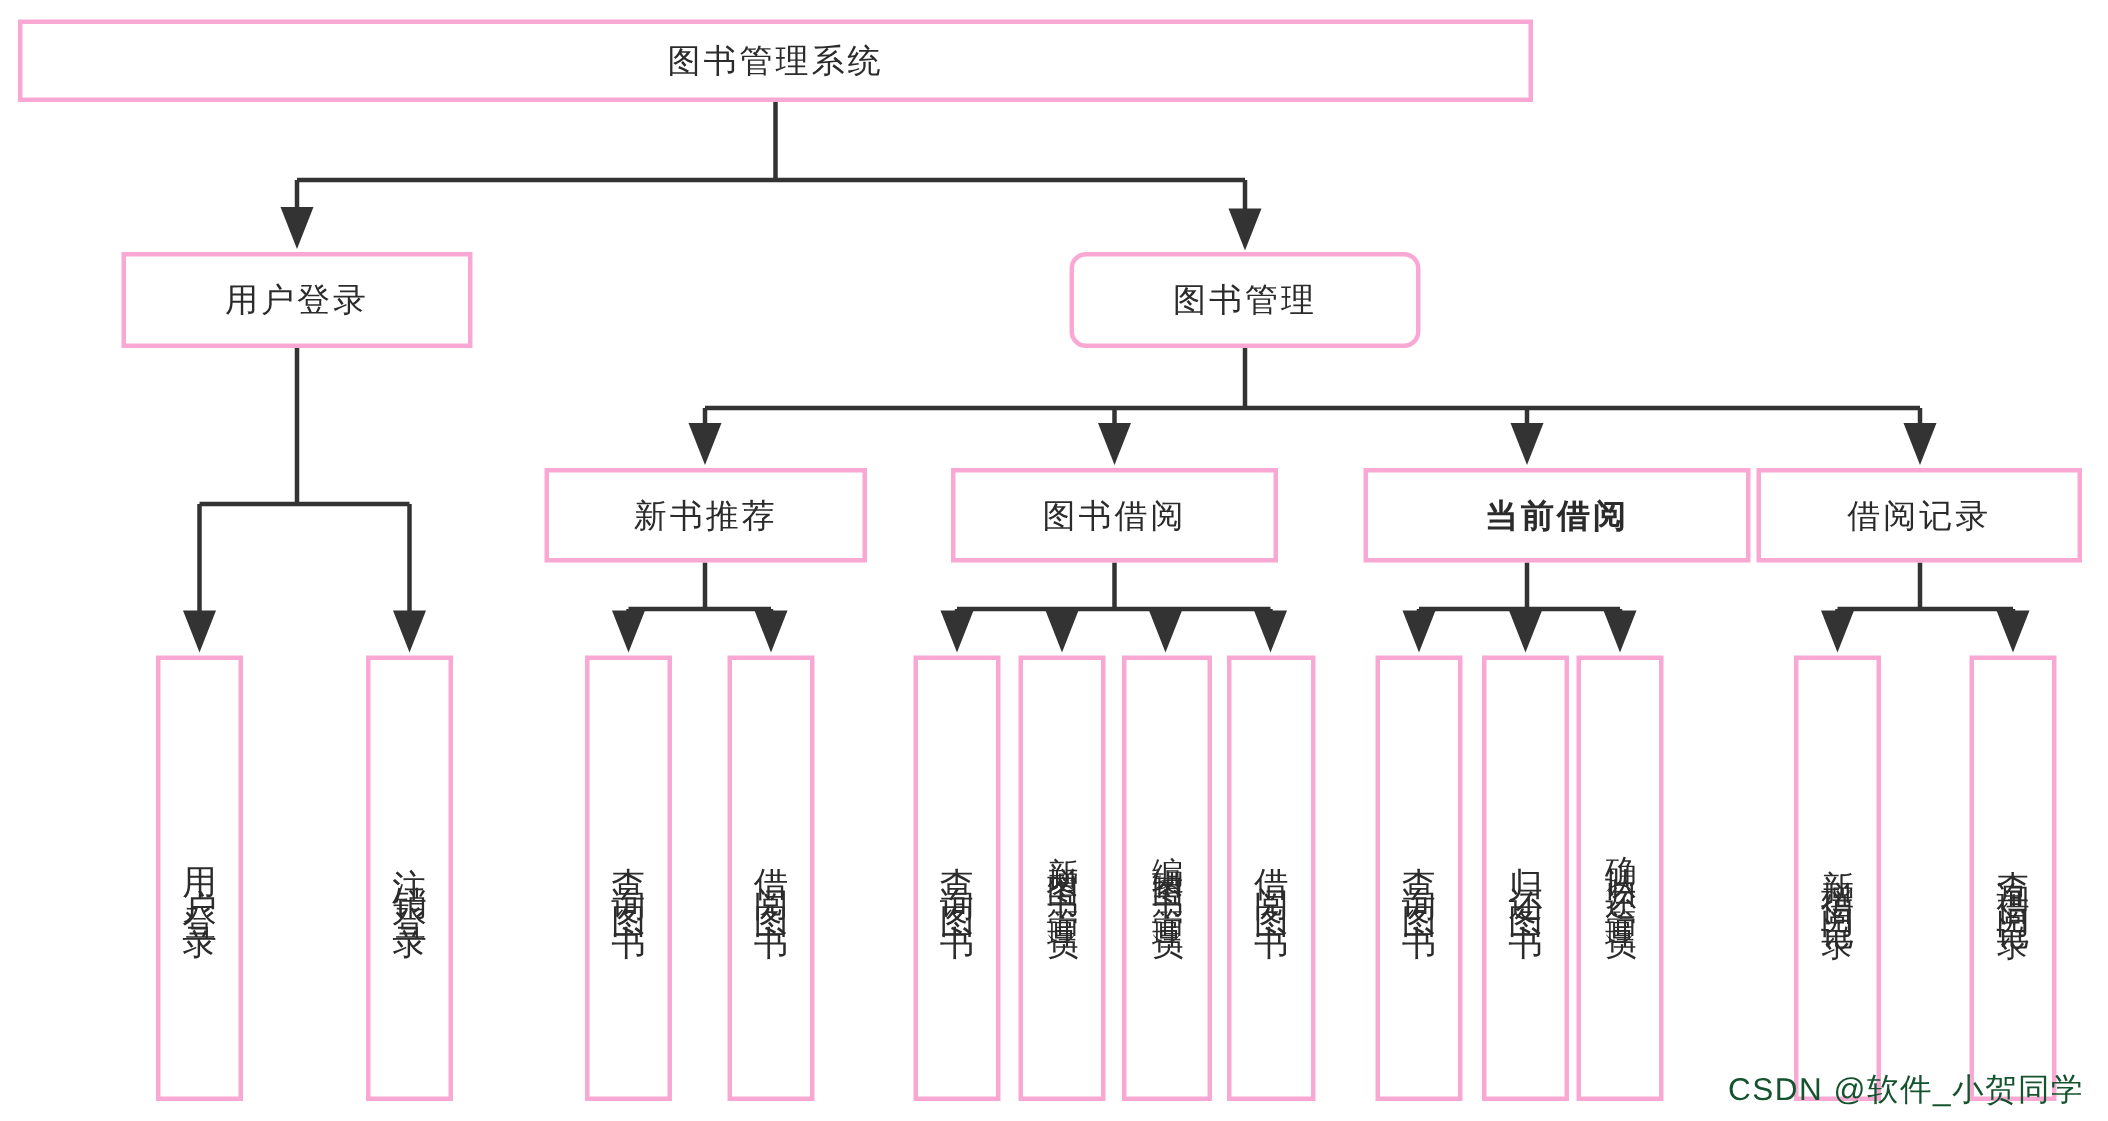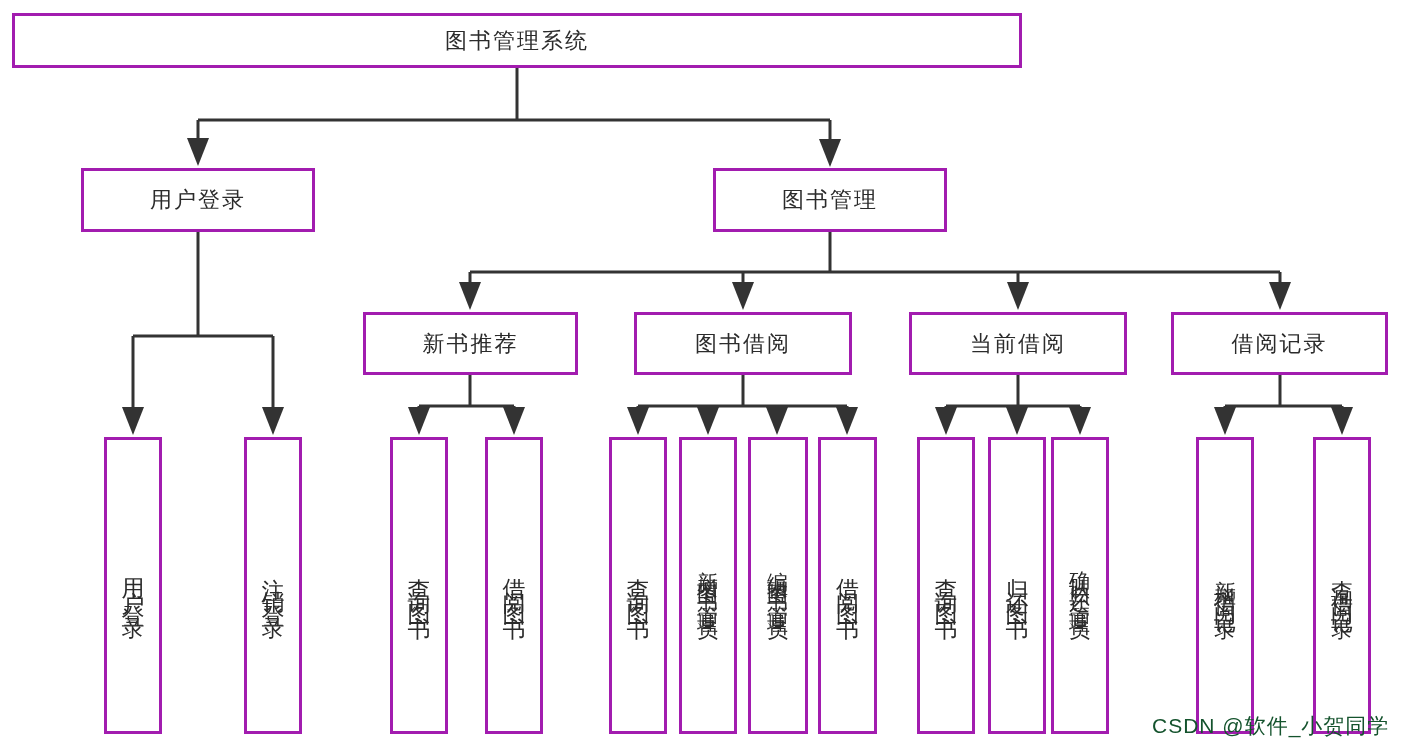--- a/index.html
+++ b/index.html
@@ -17,21 +17,21 @@
   }
   .connector-layer {
     position: absolute;
     left: 0;
     top: 0;
   }
   .box {
     position: absolute;
     box-sizing: border-box;
     background: #ffffff;
-    border: 3px solid #a21caf;
+    border: 3px solid #f9a8d4;
     display: flex;
     align-items: center;
     justify-content: center;
     color: #2b2b2b;
     font-size: 22px;
     letter-spacing: 2px;
     text-align: center;
     line-height: 1;
   }
   .root  { left: 12px;  top: 13px;  width: 1010px; height: 55px; }
@@ -120,31 +120,31 @@
       <polygon points="1331,407 1353,407 1342,435" fill="#333333"></polygon>
     </svg>
 
   <div class="box root">
     <span>图书管理系统</span>
   </div>
 
   <div class="box l2" style="left:81px; width:234px;">
     <span>用户登录</span>
   </div>
-  <div class="box l2" style="left:713px; width:234px;">
+  <div class="box l2" style="left:713px; width:234px;border-radius:11px;">
     <span>图书管理</span>
   </div>
 
   <div class="box l3" style="left:363px; width:215px;">
     <span>新书推荐</span>
   </div>
   <div class="box l3" style="left:634px; width:218px;">
     <span>图书借阅</span>
   </div>
-  <div class="box l3" style="left:909px; width:218px;">
+  <div class="box l3" style="left:909px; width:258px;font-weight:bold;">
     <span>当前借阅</span>
   </div>
   <div class="box l3" style="left:1171px; width:217px;">
     <span>借阅记录</span>
   </div>
 
   <div class="box leaf" style="left:104px;">
     <span>用户登录</span>
   </div>
   <div class="box leaf" style="left:244px;">

